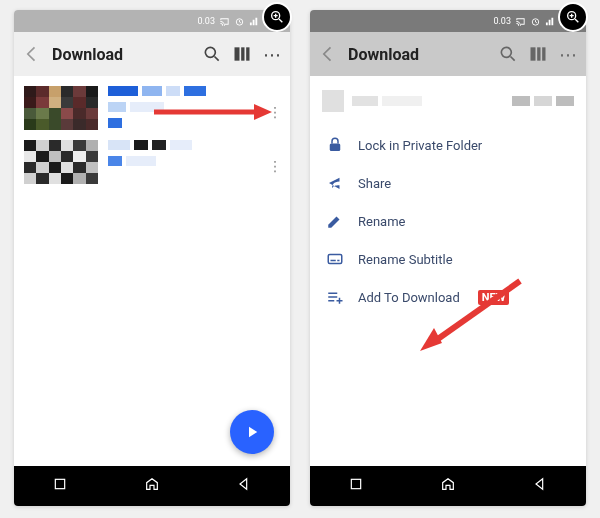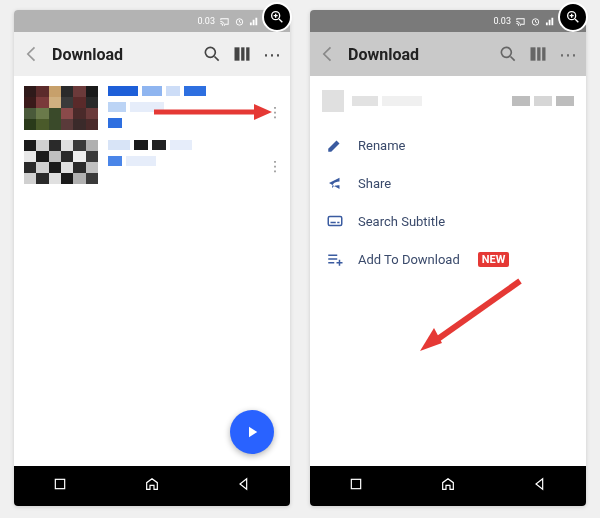--- a/index.html
+++ b/index.html
@@ -375,42 +375,51 @@
           <span style="width:18px;height:10px;background:#bdbdbd"></span>
           <span style="width:18px;height:10px;background:#d6d6d6"></span>
           <span style="width:18px;height:10px;background:#bdbdbd"></span>
         </div>
       </div>
 
       <div class="sheet-menu">
         <div class="menu-item">
           <div class="menu-icon">
               <svg viewBox="0 0 24 24">
-                <path d="M3 17l11-11 4 4L7 21H3v-4z"></path>
+                <rect x="5" y="10" width="14" height="10" rx="2"></rect>
+                <path d="M8 10V7a4 4 0 0 1 8 0v3" fill="none" stroke="#3a5ba0" stroke-width="2"></path>
               </svg>
             </div>
-          <span>Rename</span>
+          <span>Lock in Private Folder</span>
         </div>
         <div class="menu-item">
           <div class="menu-icon">
               <svg viewBox="0 0 24 24">
                 <path d="M4 12l14-7v5c-8 0-10 5-10 9 2-3 4-4 10-4v5L4 12z"></path>
               </svg>
             </div>
           <span>Share</span>
+        </div>
+        <div class="menu-item">
+          <div class="menu-icon">
+              <svg viewBox="0 0 24 24">
+                <path d="M3 17l11-11 4 4L7 21H3v-4z"></path>
+              </svg>
+            </div>
+          <span>Rename</span>
         </div>
         <div class="menu-item">
           <div class="menu-icon">
               <svg viewBox="0 0 24 24">
                 <rect x="3" y="6" width="18" height="12" rx="2" fill="none" stroke="#3a5ba0" stroke-width="2"></rect>
                 <rect x="6" y="13" width="7" height="2"></rect>
                 <rect x="15" y="13" width="3" height="2"></rect>
               </svg>
             </div>
-          <span>Search Subtitle</span>
+          <span>Rename Subtitle</span>
         </div>
         <div class="menu-item">
           <div class="menu-icon">
               <svg viewBox="0 0 24 24">
                 <path d="M3 6h12v2H3zM3 11h12v2H3zM3 16h8v2H3zM17 13h2v3h3v2h-3v3h-2v-3h-3v-2h3z"></path>
               </svg>
             </div>
           <span>Add To Download</span>
           <span class="badge-new">NEW</span>
         </div>

